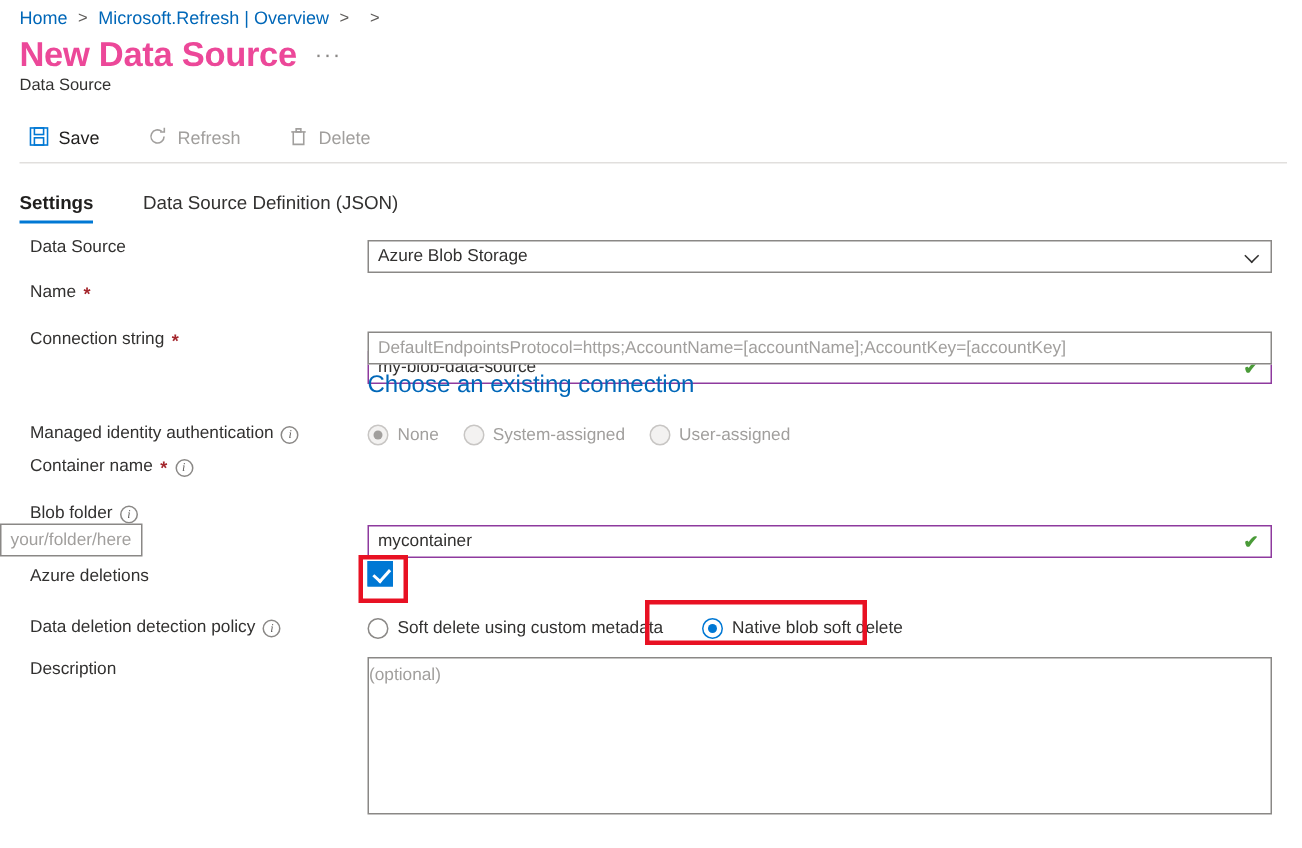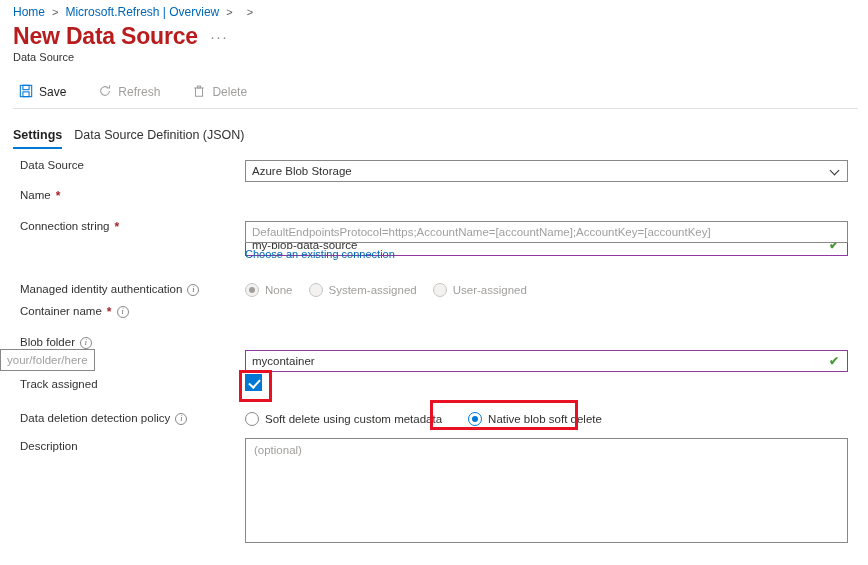--- a/index.html
+++ b/index.html
@@ -26,21 +26,21 @@
 
   
   .title-row {
     position: absolute;
     left: 13px; top: 25px;
     display: flex; align-items: flex-end; gap: 12px;
   }
   .page-title {
     font-size: 23px;
     font-weight: 600;
-    color: #b91c1c;
+    color: #ec4899;
     letter-spacing: -0.2px;
     line-height: 1;
   }
   .ellipsis-menu {
     font-size: 15px;
     color: #8a8886;
     letter-spacing: 1px;
     cursor: pointer;
     padding-bottom: 3px;
   }
@@ -76,21 +76,21 @@
     position: absolute;
     left: 13px; top: 108px;
     width: 845px; height: 1px;
     background: #e1dfdd;
   }
 
   
   .tabs {
     position: absolute;
     left: 13px; top: 128px;
-    display: flex; gap: 12px;
+    display: flex; gap: 33px;
   }
   .tab {
     font-size: 12.5px;
     color: #323130;
     padding-bottom: 7px;
     cursor: pointer;
     position: relative;
   }
   .tab.active { font-weight: 600; color: #201f1e; }
   .tab.active::after {
@@ -173,21 +173,21 @@
     transform: translateY(-50%);
     color: #4a9b38;
     font-size: 12px;
     line-height: 1;
     font-weight: bold;
   }
 
   .link {
     display: inline-block;
     margin-top: 5px;
-    font-size: 11px;
+    font-size: 16px;
     color: #0067b8;
     cursor: pointer;
   }
 
   
   .radio-group { display: flex; align-items: center; gap: 0; }
   .radio-opt {
     display: flex; align-items: center; gap: 6px;
     margin-right: 16px;
     font-size: 11.5px;
@@ -237,21 +237,21 @@
   .annot {
     position: absolute;
     border: 3px solid #e81123;
     pointer-events: none;
   }
 
   .textarea {
     border: 1px solid #8a8886;
     background: #fff;
     height: 105px;
-    padding: 5px 8px;
+    padding: 5px 0;
     font-size: 11.5px;
     color: #a19f9d;
   }
 </style>
 </head>
 <body>
 
 <div class="breadcrumb">
   <span class="bc-home">Home</span>
   <span class="bc-sep">&gt;</span>
@@ -391,21 +391,21 @@
     </div>
     <div class="ctl">
       <div class="field">
         <span class="ph">your/folder/here</span>
       </div>
     </div>
   </div>
 
   <div class="row" style="height:31px; align-items:center;">
     <div class="lbl">
-      <span>Track assigned</span>
+      <span>Azure deletions</span>
     </div>
     <div class="ctl" style="position:relative;">
       <span class="checkbox"></span>
     </div>
   </div>
 
   <div class="row" style="height:38px; align-items:center;">
     <div class="lbl">
       <span>Data deletion detection policy</span>
       <span class="info-icon">i</span>

